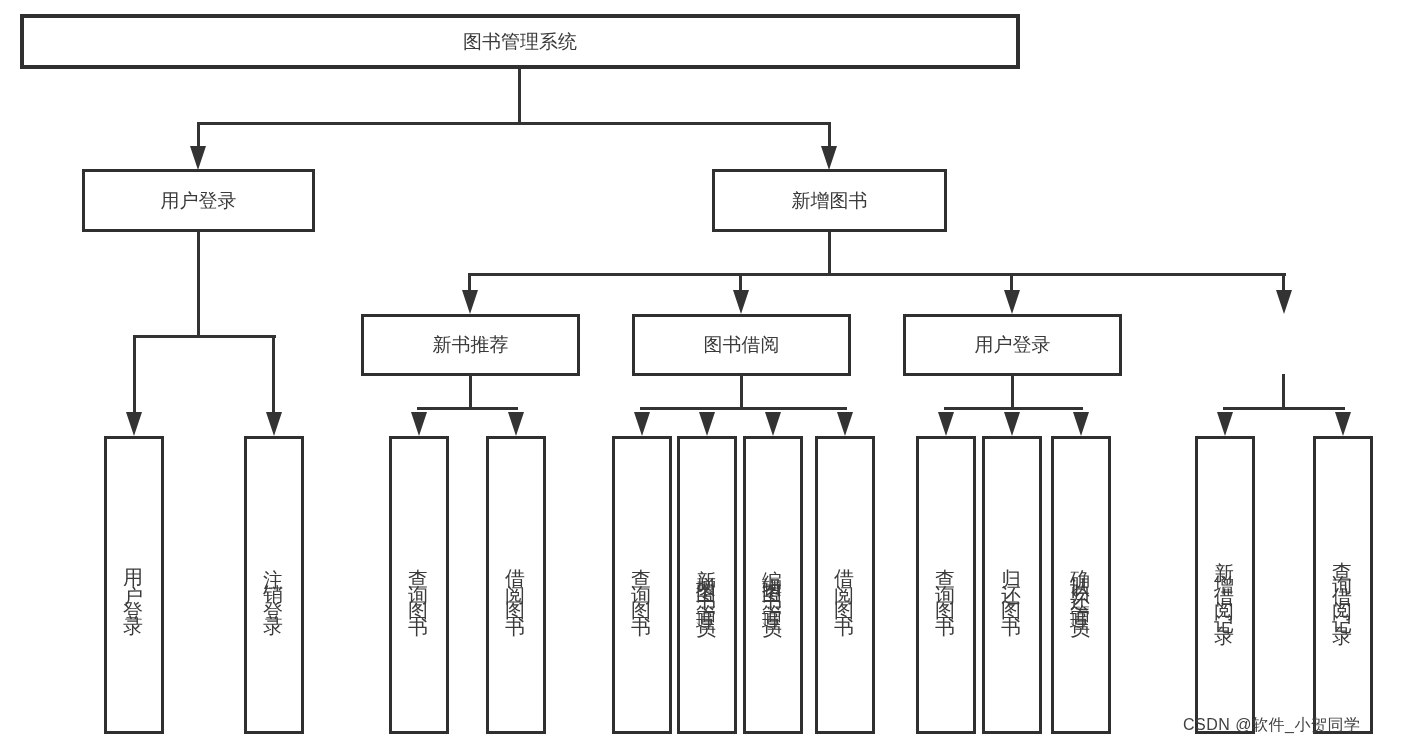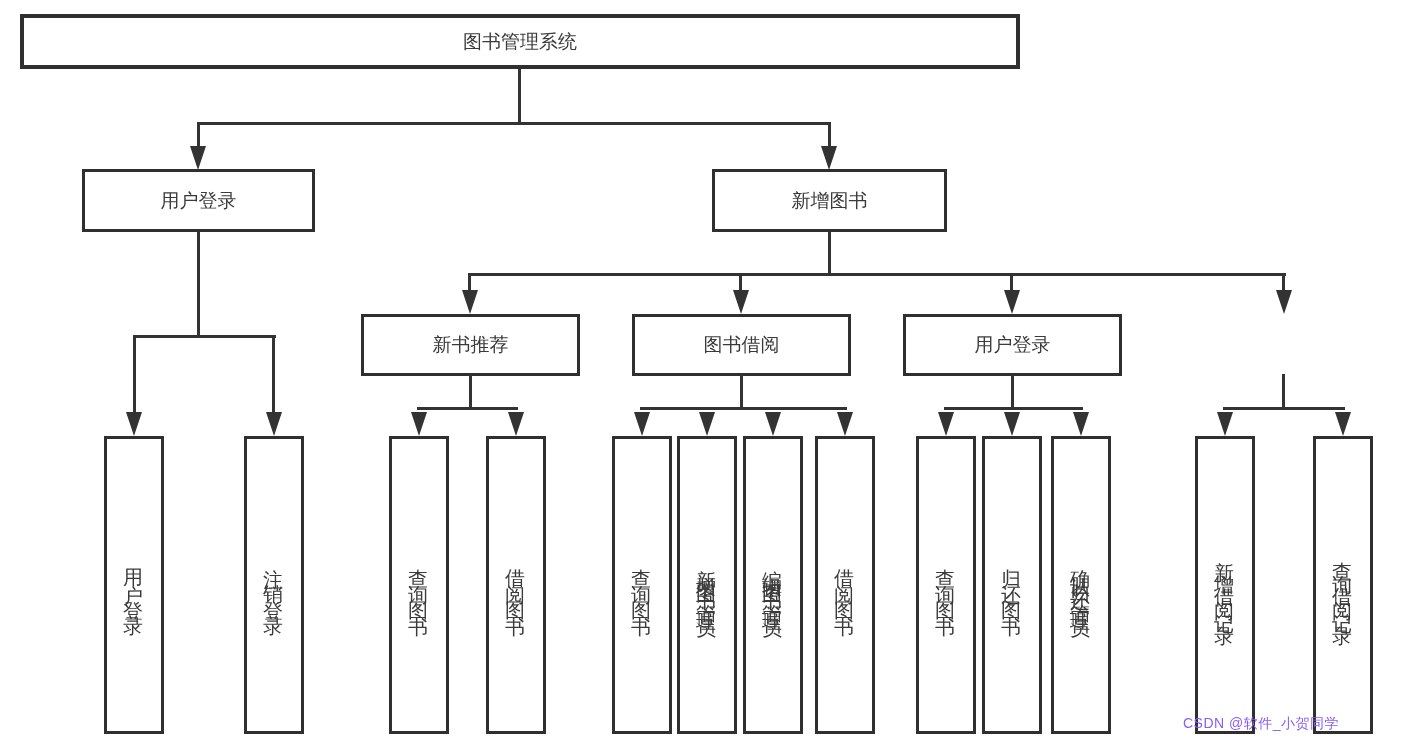--- a/index.html
+++ b/index.html
@@ -24,21 +24,21 @@
   .vline, .hline { position:absolute; background:#333333; }
   .vline { width:3px; }
   .hline { height:3px; }
   .arrow {
     position:absolute; width:0; height:0;
     border-left:8px solid transparent; border-right:8px solid transparent;
     border-top:24px solid #333333;
   }
   .watermark {
     position:absolute; left:1183px; top:715px; z-index:10;
-    font-size:14px; color:#8b5cf6; letter-spacing:0.5px;
+    font-size:16px; color:#404040; letter-spacing:0.5px;
   }
 </style>
 </head>
 <body>
 
 <div class="canvas">
 
   <div class="box root-box" style="left:20px; top:14px; width:1000px; height:55px;">图书管理系统</div>
 
   <div class="vline" style="left:518px; top:69px;  height:54px;"></div>

